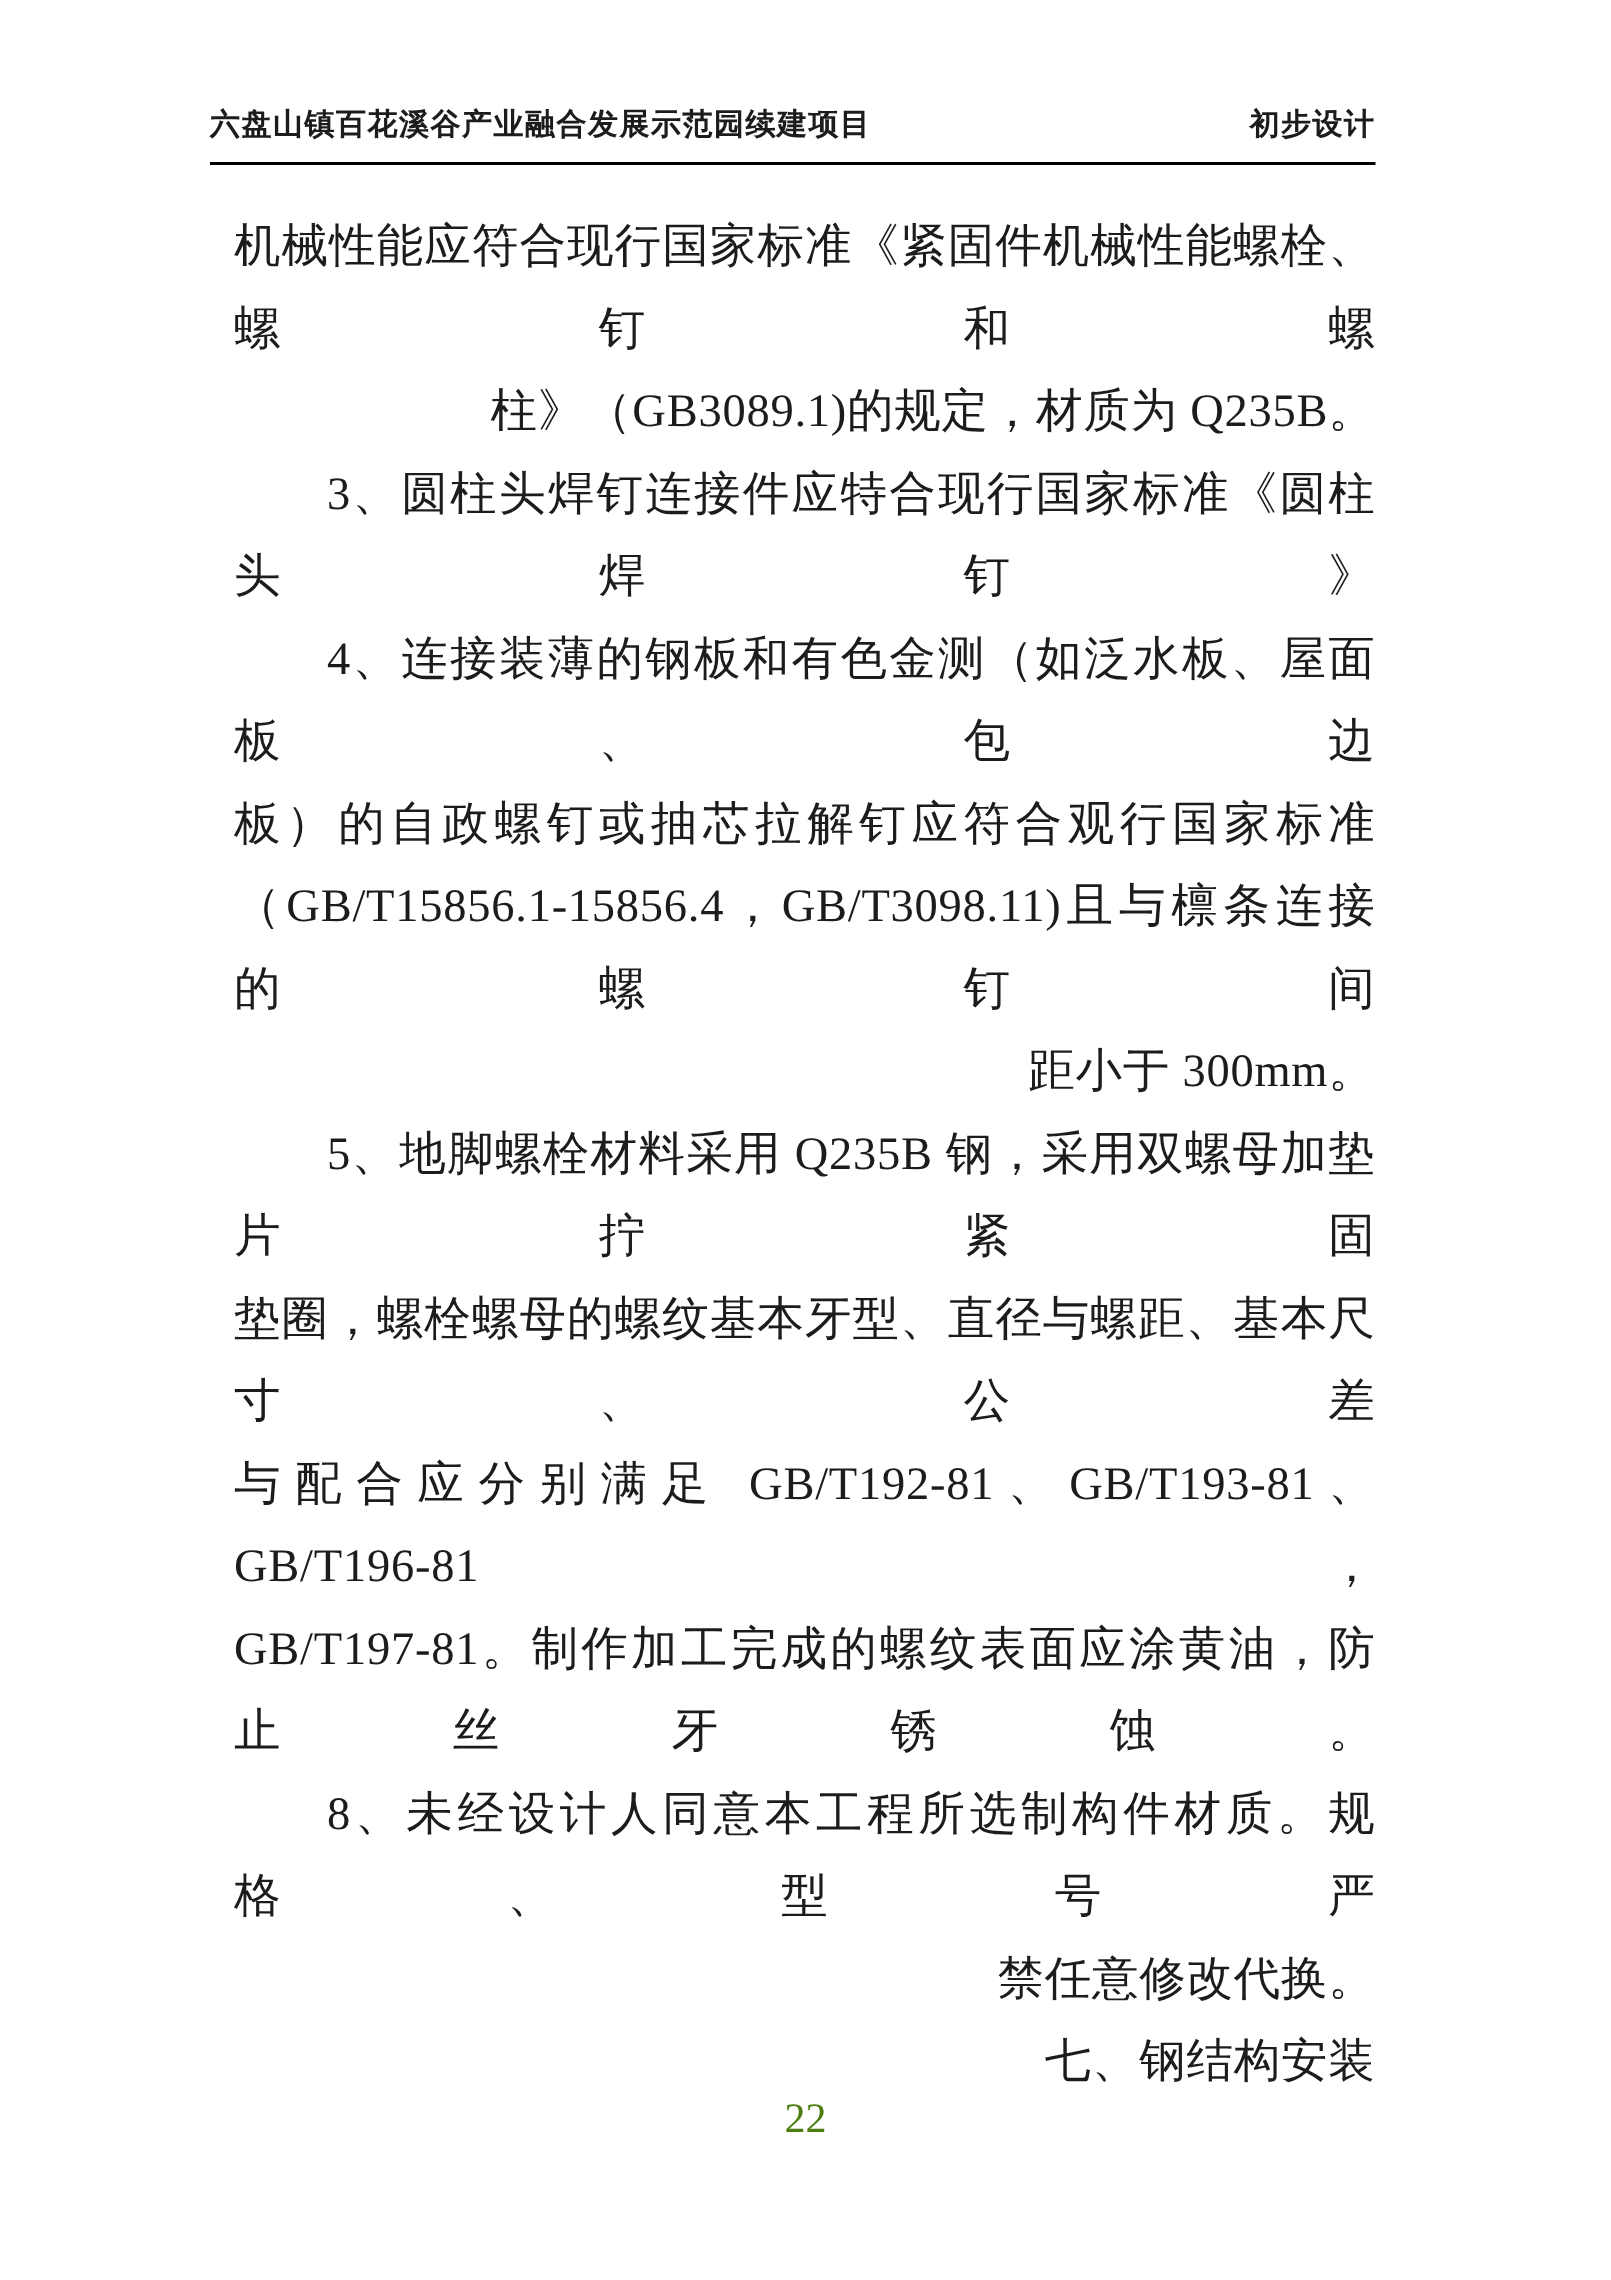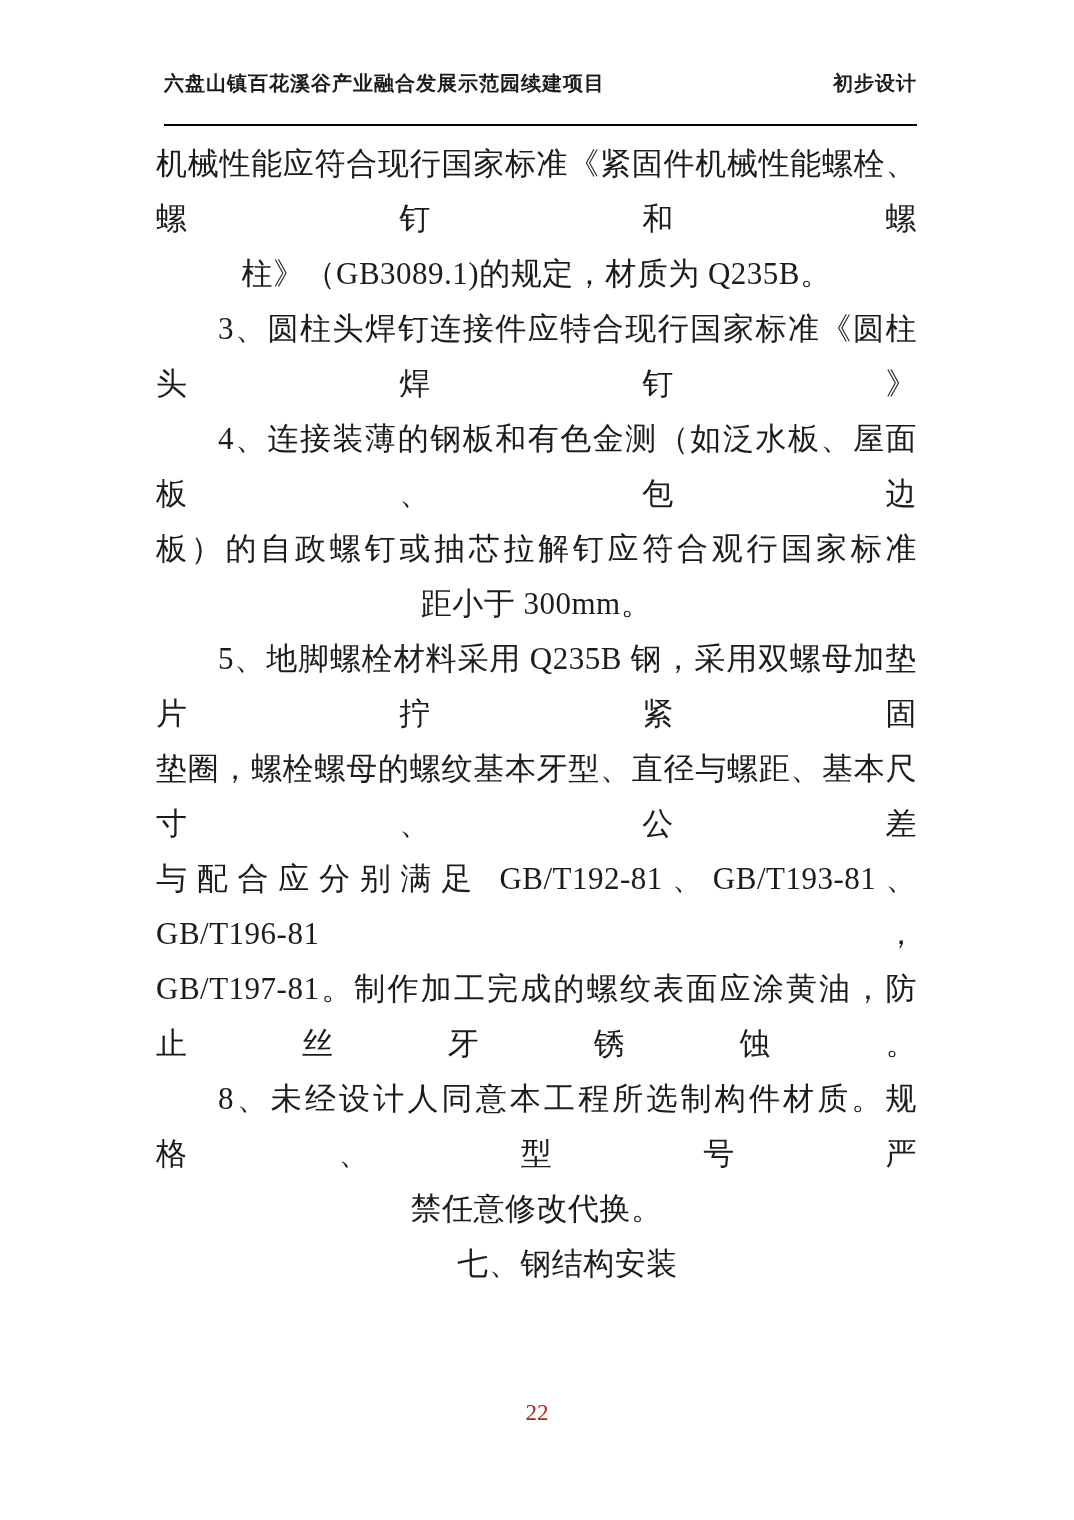--- a/index.html
+++ b/index.html
@@ -9,82 +9,83 @@
     width: 1074px;
     height: 1520px;
     background: #ffffff;
     color: #1c1c1c;
     font-family: "Liberation Serif", "DejaVu Serif", serif;
     overflow: hidden;
     margin: 0 auto;
   }
   .header {
     position: absolute;
-    left: 164px;
+    left: 140px;
     right: 157px;
     top: 70px;
     display: flex;
     justify-content: space-between;
     align-items: flex-end;
     font-size: 20px;
     font-weight: bold;
     line-height: 26px;
-    padding-bottom: 28px;
+    padding-bottom: 12px;
     border-bottom: 2px solid #000000;
     letter-spacing: 1px;
   }
   .content {
     position: absolute;
     left: 156px;
     right: 157px;
     top: 136px;
   }
   .line {
     font-size: 31px;
     line-height: 55px;
-    text-align: center;
+    text-align: right;
     letter-spacing: 0.5px;
     white-space: pre-wrap;
   }
   .line.fill {
     text-align: justify;
     text-align-last: justify;
     text-justify: inter-character;
   }
   .line.indent {
     text-indent: 2em;
   }
   .footer {
     position: absolute;
     left: 0;
     right: 0;
     top: 1398px;
     text-align: center;
-    font-size: 23px;
+    font-size: 28px;
     line-height: 30px;
-    color: #b91c1c;
+    color: #4d7c0f;
   }
 </style>
 </head>
 <body>
 
 <div class="page">
 
   <div class="header">
     <span>六盘山镇百花溪谷产业融合发展示范园续建项目</span>
     <span>初步设计</span>
   </div>
 
   <div class="content">
 
   <div class="line fill">机械性能应符合现行国家标准《紧固件机械性能螺栓、螺钉和螺</div>
       <div class="line">柱》（GB3089.1)的规定，材质为 Q235B。</div>
       <div class="line indent fill">3、圆柱头焊钉连接件应特合现行国家标准《圆柱头焊钉》</div>
       <div class="line indent fill">4、连接装薄的钢板和有色金测（如泛水板、屋面板、包边</div>
       <div class="line fill">板）的自政螺钉或抽芯拉解钉应符合观行国家标准</div>
+      <div class="line fill">（GB/T15856.1-15856.4，GB/T3098.11)且与檩条连接的螺钉间</div>
       <div class="line">距小于 300mm。</div>
       <div class="line indent fill">5、地脚螺栓材料采用 Q235B 钢，采用双螺母加垫片拧紧固</div>
       <div class="line fill">垫圈，螺栓螺母的螺纹基本牙型、直径与螺距、基本尺寸、公差</div>
       <div class="line fill">与配合应分别满足 GB/T192-81、GB/T193-81、GB/T196-81，</div>
       <div class="line fill">GB/T197-81。制作加工完成的螺纹表面应涂黄油，防止丝牙锈蚀。</div>
       <div class="line indent fill">8、未经设计人同意本工程所选制构件材质。规格、型号严</div>
       <div class="line">禁任意修改代换。</div>
       <div class="line indent">七、钢结构安装</div>
     </div>
 

